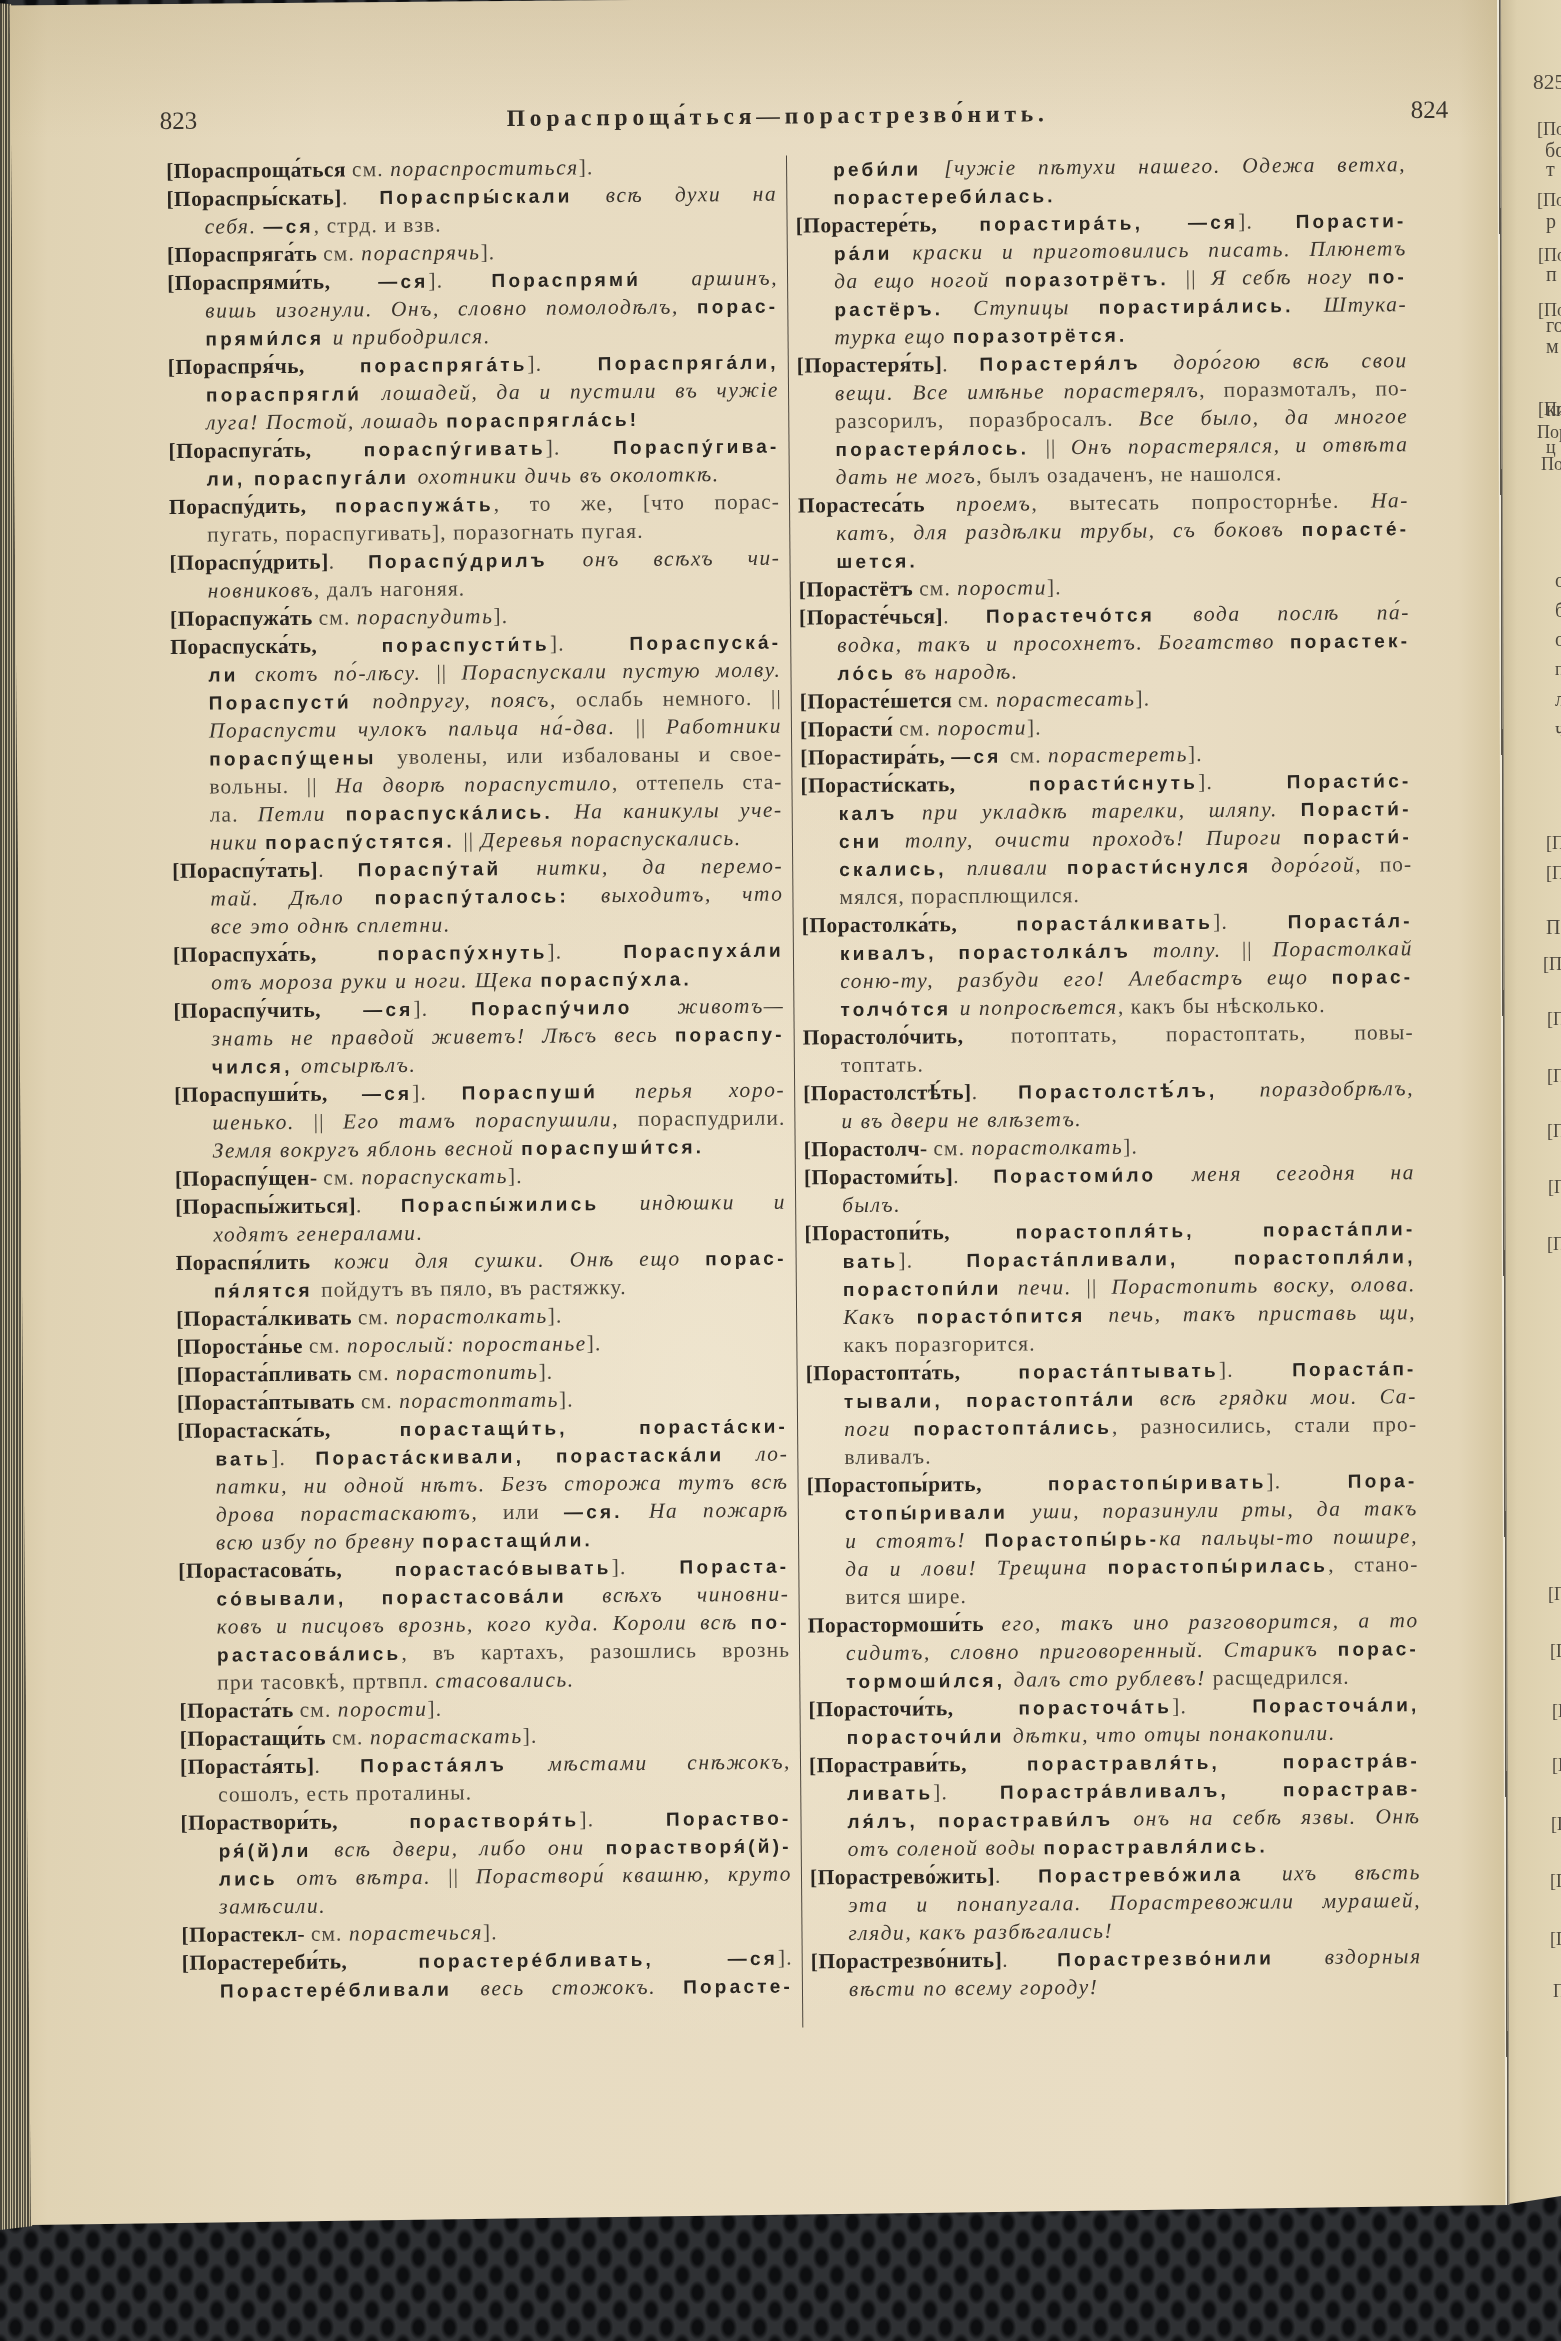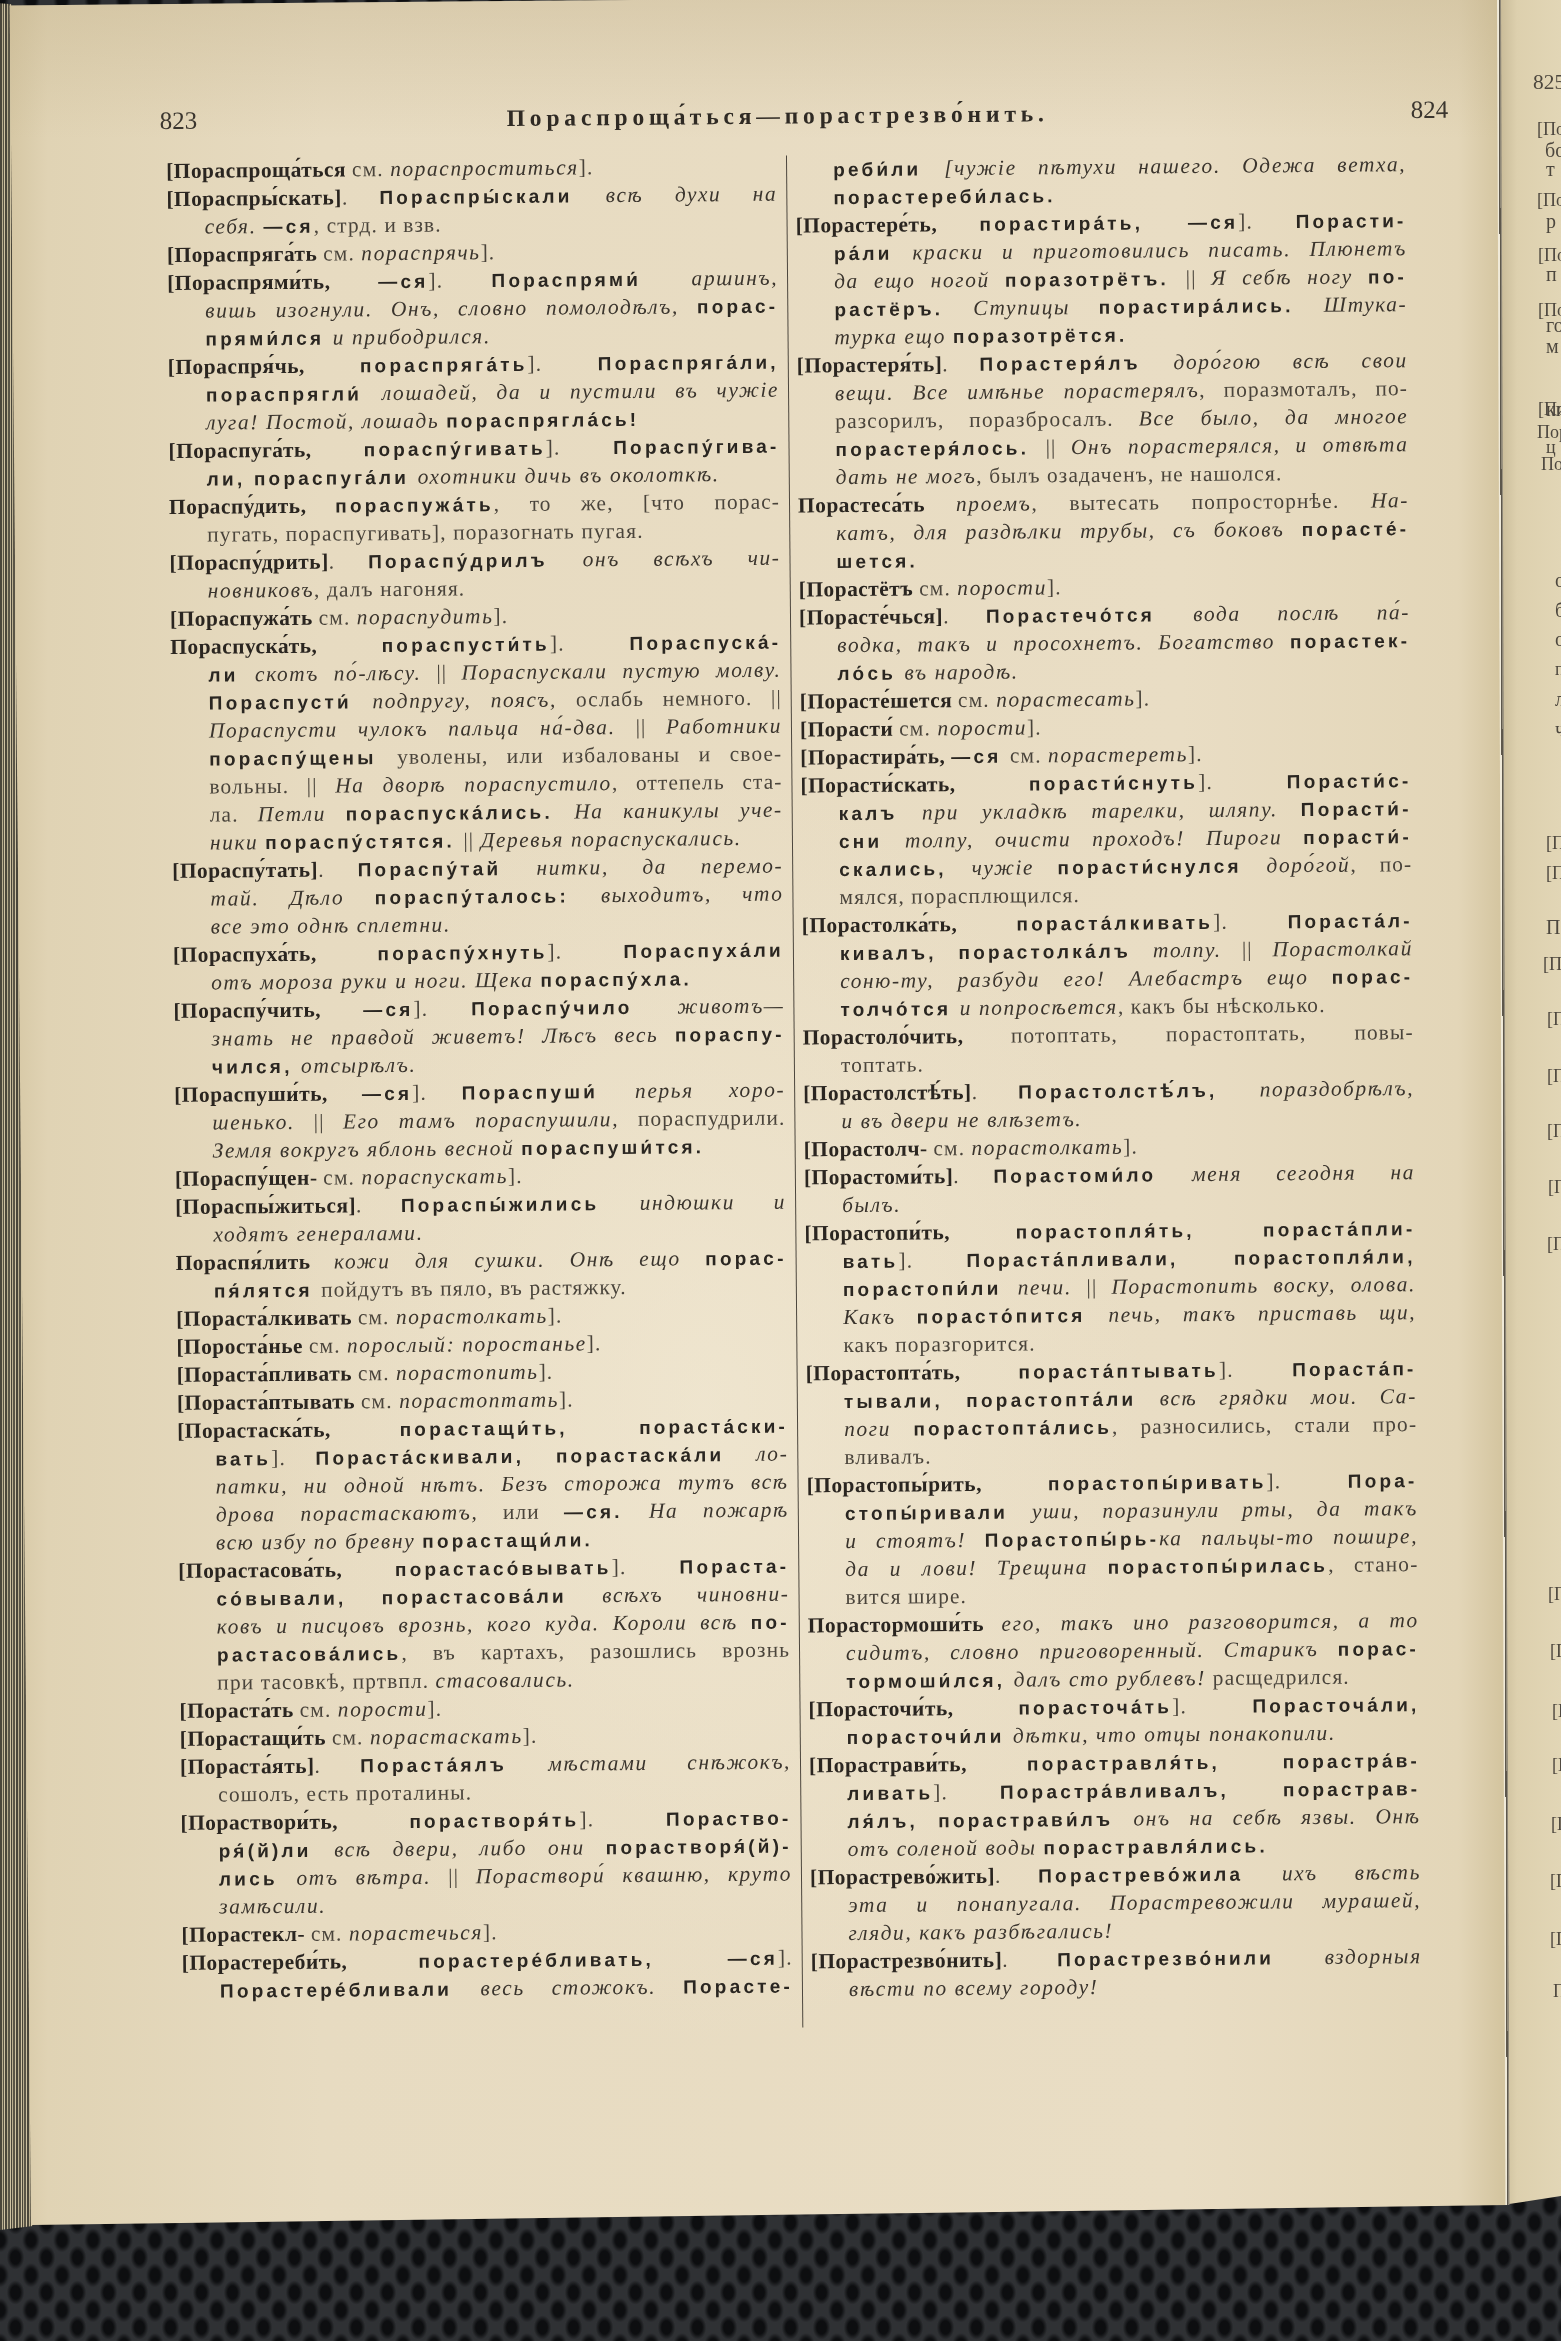--- a/index.html
+++ b/index.html
@@ -208,21 +208,21 @@
       <div class="ln end"><span class="lt"><span class="s-hw">[Порастётъ </span><span class="s-r">см. </span><span class="s-i">порости</span><span class="s-r">].</span></span></div>
       <div class="ln j"><span class="lt"><span class="s-hw">[Порасте́чься]</span><span class="s-r">. </span><span class="s-b">Порастечо́тся </span><span class="s-i">вода послѣ па́-</span></span></div>
       <div class="ln ind j"><span class="lt"><span class="s-i">водка, такъ и просохнетъ. Богатство </span><span class="s-b">порастек-</span></span></div>
       <div class="ln ind end"><span class="lt"><span class="s-b">ло́сь </span><span class="s-i">въ народѣ.</span></span></div>
       <div class="ln end"><span class="lt"><span class="s-hw">[Порасте́шется </span><span class="s-r">см. </span><span class="s-i">порастесать</span><span class="s-r">].</span></span></div>
       <div class="ln end"><span class="lt"><span class="s-hw">[Порасти́ </span><span class="s-r">см. </span><span class="s-i">порости</span><span class="s-r">].</span></span></div>
       <div class="ln end"><span class="lt"><span class="s-hw">[Порастира́ть, </span><span class="s-b">—ся </span><span class="s-r">см. </span><span class="s-i">порастереть</span><span class="s-r">].</span></span></div>
       <div class="ln j"><span class="lt"><span class="s-hw">[Порасти́скать, </span><span class="s-b">порасти́снуть</span><span class="s-r">]. </span><span class="s-b">Порасти́с-</span></span></div>
       <div class="ln ind j"><span class="lt"><span class="s-b">калъ </span><span class="s-i">при укладкѣ тарелки, шляпу. </span><span class="s-b">Порасти́-</span></span></div>
       <div class="ln ind j"><span class="lt"><span class="s-b">сни </span><span class="s-i">толпу, очисти проходъ! Пироги </span><span class="s-b">порасти́-</span></span></div>
-      <div class="ln ind j"><span class="lt"><span class="s-b">скались, </span><span class="s-i">чужіе </span><span class="s-b">порасти́снулся </span><span class="s-i">доро́гой</span><span class="s-r">, по-</span></span></div>
+      <div class="ln ind j"><span class="lt"><span class="s-b">скались, </span><span class="s-i">пливали </span><span class="s-b">порасти́снулся </span><span class="s-i">доро́гой</span><span class="s-r">, по-</span></span></div>
       <div class="ln ind end"><span class="lt"><span class="s-r">мялся, порасплющился.</span></span></div>
       <div class="ln j"><span class="lt"><span class="s-hw">[Порастолка́ть, </span><span class="s-b">пораста́лкивать</span><span class="s-r">]. </span><span class="s-b">Пораста́л-</span></span></div>
       <div class="ln ind j"><span class="lt"><span class="s-b">кивалъ, порастолка́лъ </span><span class="s-i">толпу. </span><span class="s-r">|| </span><span class="s-i">Порастолкай</span></span></div>
       <div class="ln ind j"><span class="lt"><span class="s-i">соню-ту, разбуди его! Алебастръ ещо </span><span class="s-b">порас-</span></span></div>
       <div class="ln ind end"><span class="lt"><span class="s-b">толчо́тся </span><span class="s-i">и попросѣется</span><span class="s-r">, какъ бы нѣсколько.</span></span></div>
       <div class="ln j"><span class="lt"><span class="s-hw">Порастоло́чить, </span><span class="s-r">потоптать, порастоптать, повы-</span></span></div>
       <div class="ln ind end"><span class="lt"><span class="s-r">топтать.</span></span></div>
       <div class="ln j"><span class="lt"><span class="s-hw">[Порастолстѣ́ть]</span><span class="s-r">. </span><span class="s-b">Порастолстѣ́лъ, </span><span class="s-i">пораздобрѣлъ,</span></span></div>
       <div class="ln ind end"><span class="lt"><span class="s-i">и въ двери не влѣзетъ.</span></span></div>
       <div class="ln end"><span class="lt"><span class="s-hw">[Порастолч- </span><span class="s-r">см. </span><span class="s-i">порастолкать</span><span class="s-r">].</span></span></div>

